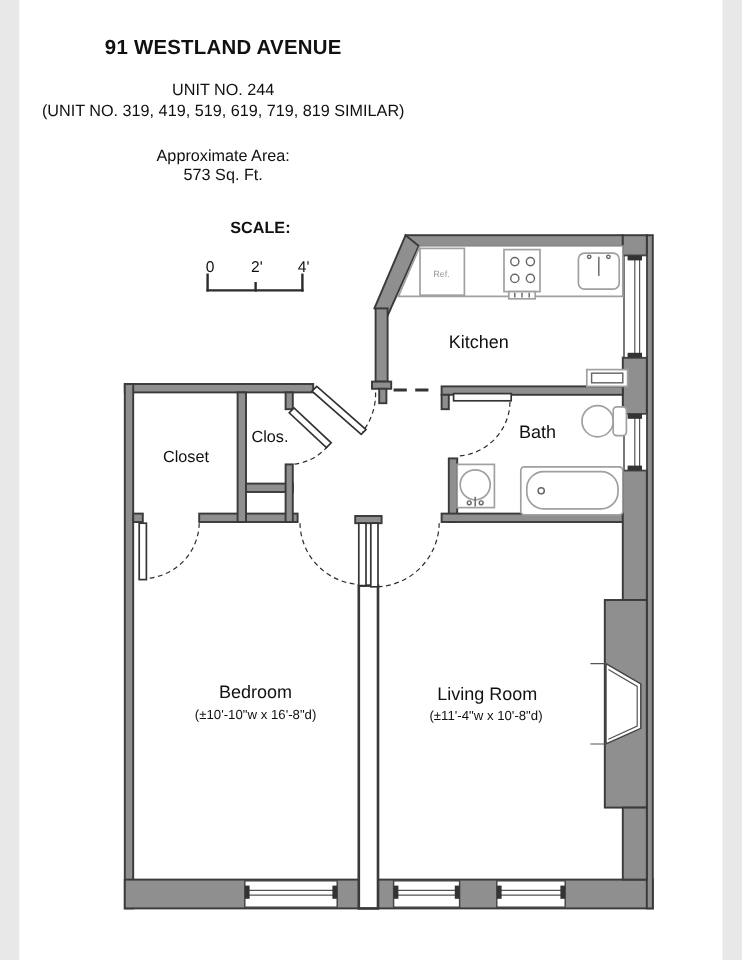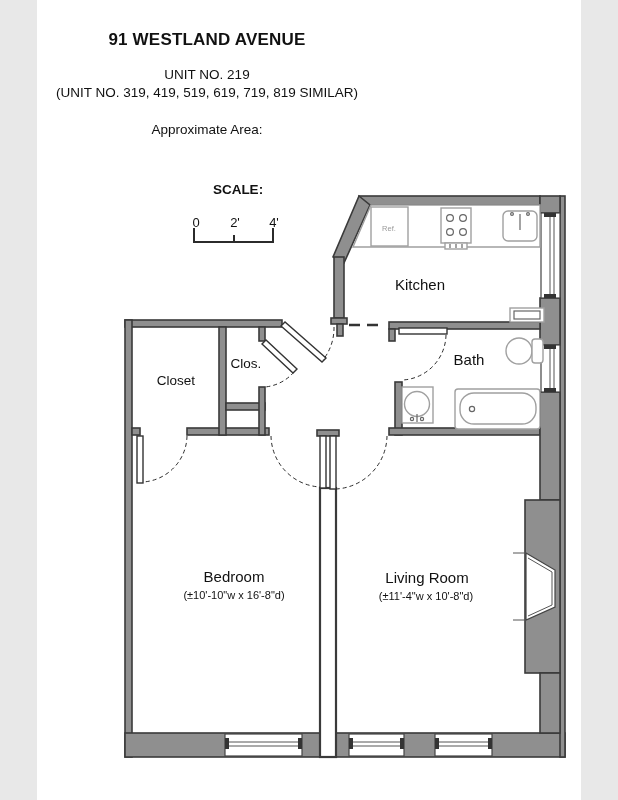--- a/index.html
+++ b/index.html
@@ -1,20 +1,20 @@
 <!DOCTYPE html>
 <html style="--wall-fill: #8f8f8f; --wall-stroke: #3a3a3a; --line-dark: #2b2b2b; --fixture-stroke: #a0a0a0; --text: #111111; --muted-text: #9a9a9a; --bg: #ffffff;"><head>
 <meta charset="utf-8">
 <style>
   :root{
     --wall-fill:#8f8f8f; --wall-stroke:#3a3a3a; --line-dark:#2b2b2b;
     --fixture-stroke:#a0a0a0; --text:#111111; --muted-text:#9a9a9a; --bg:#ffffff;
   }
   html,body{margin:0;padding:0;background:#e8e8e8;}
-  #page{position:relative;width:544px;height:800px;background:var(--bg);
+  #page{position:relative;width:586px;height:800px;background:var(--bg);
         font-family:"Liberation Sans", sans-serif;color:var(--text);overflow:hidden;margin:0 auto;}
   .hdr{position:absolute;left:0;width:340px;text-align:center;white-space:nowrap;}
   .hdr.address{top:30px;font-size:17px;font-weight:bold;letter-spacing:.2px;}
   .hdr.unit{top:67px;font-size:13.5px;}
   .hdr.similar{top:85px;font-size:13.5px;width:360px;left:-10px;}
   .hdr.area-label{top:122px;font-size:13.5px;}
   .hdr.area-value{top:138px;font-size:13.5px;}
   .hdr.scale-label{top:182px;font-size:13.5px;left:31px;font-weight:bold;}
   svg{position:absolute;left:0;top:0;}
   .wall{fill:var(--wall-fill);stroke:var(--wall-stroke);stroke-width:1.6;}
@@ -32,23 +32,24 @@
   .tiny-label{font-size:7.5px;fill:var(--muted-text);text-anchor:middle;}
   .tick-label{font-size:13px;fill:var(--text);text-anchor:middle;}
   .sbar{stroke:var(--line-dark);stroke-width:2;fill:none;}
 </style>
 </head>
 <body>
 
 <div id="page">
 
   <div class="hdr address">91 WESTLAND AVENUE</div>
-  <div class="hdr unit">UNIT NO. 219</div>
+  <div class="hdr unit">UNIT NO. 244</div>
   <div class="hdr similar">(UNIT NO. 319, 419, 519, 619, 719, 819 SIMILAR)</div>
   <div class="hdr area-label">Approximate Area:</div>
+  <div class="hdr area-value">573 Sq. Ft.</div>
   <div class="hdr scale-label">SCALE:</div>
 
   <svg width="618" height="800" viewBox="0 0 618 800">
 
     <g>
       <rect class="wall" x="88" y="320" width="157" height="7"></rect>
       <rect class="wall" x="88" y="320" width="7" height="437"></rect>
       <rect class="wall" x="88" y="733" width="440" height="24"></rect>
       <rect class="wall" x="523" y="196" width="5" height="561"></rect>
       <rect class="wall" x="322" y="196" width="181" height="9"></rect>

